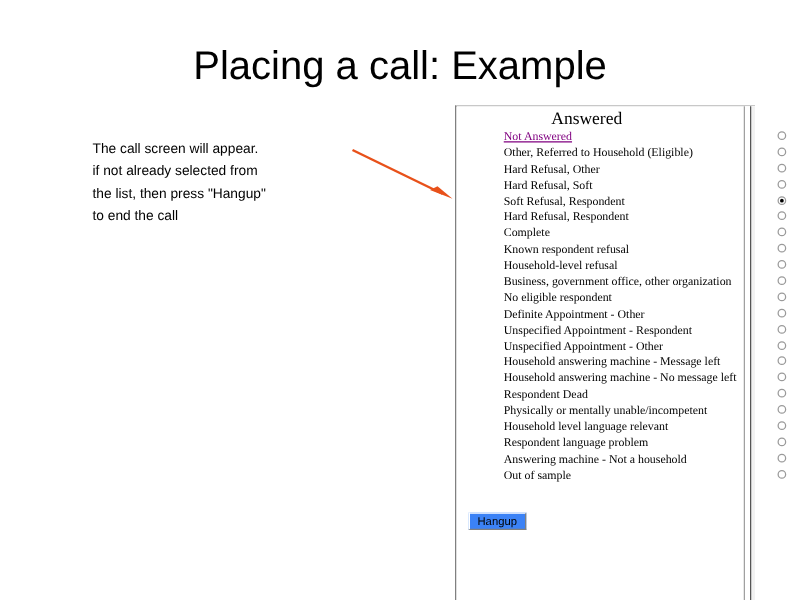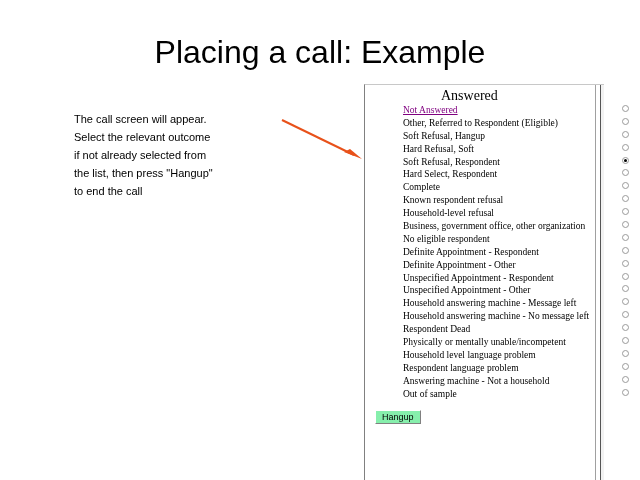--- a/index.html
+++ b/index.html
@@ -125,21 +125,21 @@
     background: #000000;
   }
   .hangup-btn {
     position: absolute;
     left: 10px;
     top: 325px;
     padding: 1px 6px;
     font-family: "Liberation Sans", sans-serif;
     font-size: 9px;
     color: #000000;
-    background: #86efac;
+    background: #3b82f6;
     border: 1px solid;
     border-color: #ffffff #808080 #808080 #ffffff;
     box-sizing: border-box;
   }
   
   .panel-edge {
     position: absolute;
     right: 0;
     top: 0;
     width: 8px;
@@ -159,57 +159,55 @@
 </style>
 </head>
 <body>
 
 <div class="slide">
 
   <div class="slide-title">Placing a call: Example</div>
 
   <div class="body-text">
     <div>The call screen will appear.</div>
-    <div>Select the relevant outcome</div>
     <div>if not already selected from</div>
     <div>the list, then press "Hangup"</div>
     <div>to end the call</div>
   </div>
 
   <div class="arrow-wrap">
     <svg width="90" height="50" viewBox="0 0 90 50">
       <line x1="2" y1="2" x2="74" y2="37" stroke="#e8511a" stroke-width="2"></line>
       <polygon points="82,41 64,34 70,31" fill="#e8511a"></polygon>
     </svg>
   </div>
 
   <div class="panel">
     <div class="panel-inner">
       <div class="answered-label">Answered</div>
       <div class="options">
           <div class="opt-row"><span class="opt-label link">Not Answered</span><span class="radio"></span></div>
-          <div class="opt-row"><span class="opt-label">Other, Referred to Respondent (Eligible)</span><span class="radio"></span></div>
-          <div class="opt-row"><span class="opt-label">Soft Refusal, Hangup</span><span class="radio"></span></div>
+          <div class="opt-row"><span class="opt-label">Other, Referred to Household (Eligible)</span><span class="radio"></span></div>
+          <div class="opt-row"><span class="opt-label">Hard Refusal, Other</span><span class="radio"></span></div>
           <div class="opt-row"><span class="opt-label">Hard Refusal, Soft</span><span class="radio"></span></div>
           <div class="opt-row"><span class="opt-label">Soft Refusal, Respondent</span><span class="radio checked"></span></div>
-          <div class="opt-row"><span class="opt-label">Hard Select, Respondent</span><span class="radio"></span></div>
+          <div class="opt-row"><span class="opt-label">Hard Refusal, Respondent</span><span class="radio"></span></div>
           <div class="opt-row"><span class="opt-label">Complete</span><span class="radio"></span></div>
           <div class="opt-row"><span class="opt-label">Known respondent refusal</span><span class="radio"></span></div>
           <div class="opt-row"><span class="opt-label">Household-level refusal</span><span class="radio"></span></div>
           <div class="opt-row"><span class="opt-label">Business, government office, other organization</span><span class="radio"></span></div>
           <div class="opt-row"><span class="opt-label">No eligible respondent</span><span class="radio"></span></div>
-          <div class="opt-row"><span class="opt-label">Definite Appointment - Respondent</span><span class="radio"></span></div>
           <div class="opt-row"><span class="opt-label">Definite Appointment - Other</span><span class="radio"></span></div>
           <div class="opt-row"><span class="opt-label">Unspecified Appointment - Respondent</span><span class="radio"></span></div>
           <div class="opt-row"><span class="opt-label">Unspecified Appointment - Other</span><span class="radio"></span></div>
           <div class="opt-row"><span class="opt-label">Household answering machine - Message left</span><span class="radio"></span></div>
           <div class="opt-row"><span class="opt-label">Household answering machine - No message left</span><span class="radio"></span></div>
           <div class="opt-row"><span class="opt-label">Respondent Dead</span><span class="radio"></span></div>
           <div class="opt-row"><span class="opt-label">Physically or mentally unable/incompetent</span><span class="radio"></span></div>
-          <div class="opt-row"><span class="opt-label">Household level language problem</span><span class="radio"></span></div>
+          <div class="opt-row"><span class="opt-label">Household level language relevant</span><span class="radio"></span></div>
           <div class="opt-row"><span class="opt-label">Respondent language problem</span><span class="radio"></span></div>
           <div class="opt-row"><span class="opt-label">Answering machine - Not a household</span><span class="radio"></span></div>
           <div class="opt-row"><span class="opt-label">Out of sample</span><span class="radio"></span></div>
         </div>
       <div class="hangup-btn">Hangup</div>
       <div class="panel-edge"></div>
       <div class="panel-edge-dark"></div>
     </div>
   </div>
 

